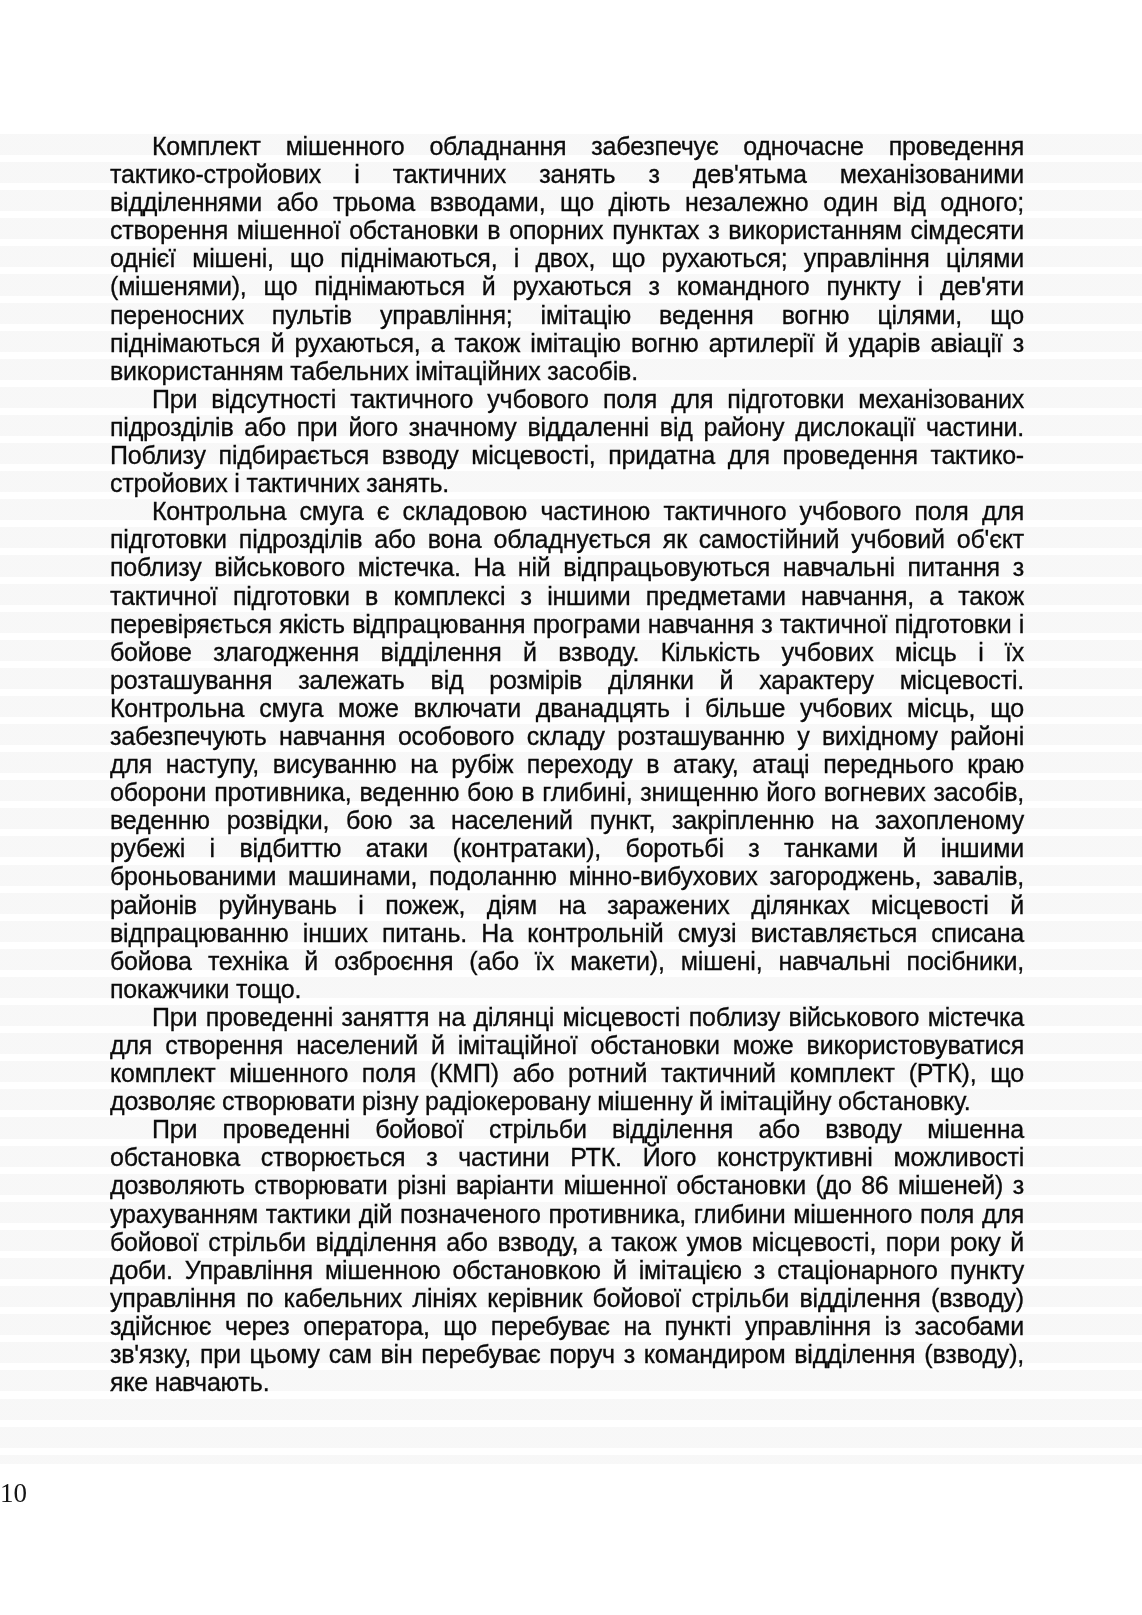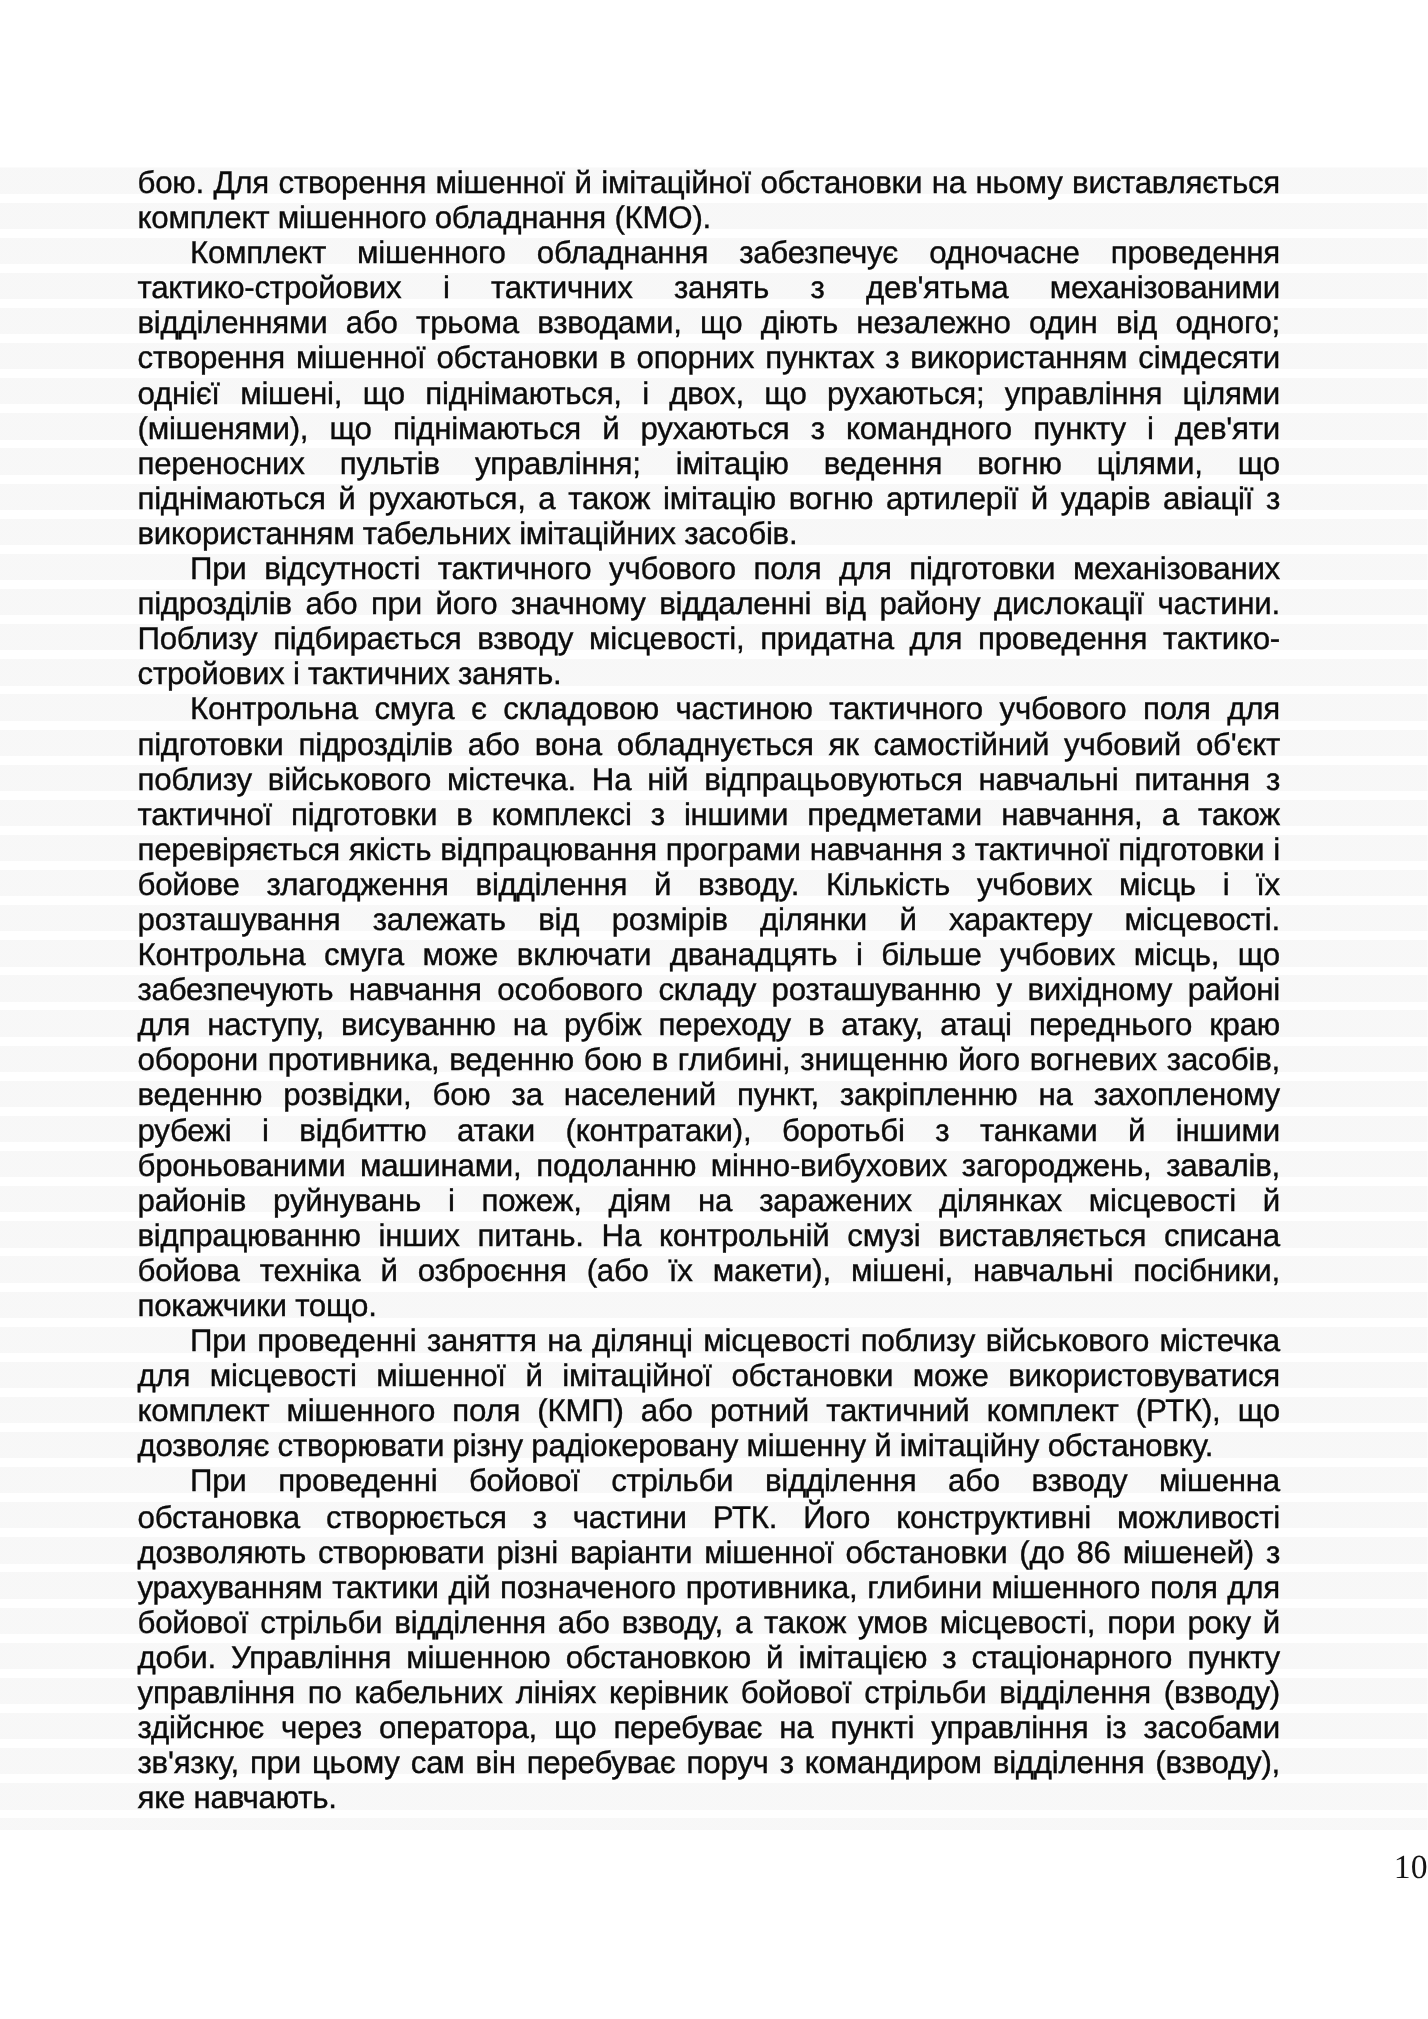--- a/index.html
+++ b/index.html
@@ -48,33 +48,32 @@
     text-indent: 42px;
   }
   .para.continuation {
     text-indent: 0;
   }
   .page-number {
     position: absolute;
     top: 1478px;
     left: 0;
     width: 1142px;
-    text-align: right;
+    text-align: left;
     font-family: "Liberation Serif", serif;
     font-size: 27px;
     color: #151515;
   }
 </style>
 </head>
 <body>
 
 <div class="scan-texture"></div>
 
 <main class="page-body">
-  <p class="para continuation">бою. Для створення мішенної й імітаційної обстановки на ньому виставляється комплект мішенного обладнання (КМО).</p>
   <p class="para">Комплект мішенного обладнання забезпечує одночасне проведення тактико-стройових і тактичних занять з дев'ятьма механізованими відділеннями або трьома взводами, що діють незалежно один від одного; створення мішенної обстановки в опорних пунктах з використанням сімдесяти однієї мішені, що піднімаються, і двох, що рухаються; управління цілями (мішенями), що піднімаються й рухаються з командного пункту і дев'яти переносних пультів управління; імітацію ведення вогню цілями, що піднімаються й рухаються, а також імітацію вогню артилерії й ударів авіації з використанням табельних імітаційних засобів.</p>
   <p class="para">При відсутності тактичного учбового поля для підготовки механізованих підрозділів або при його значному віддаленні від району дислокації частини. Поблизу підбирається взводу місцевості, придатна для проведення тактико-стройових і тактичних занять.</p>
   <p class="para">Контрольна смуга є складовою частиною тактичного учбового поля для підготовки підрозділів або вона обладнується як самостійний учбовий об'єкт поблизу військового містечка. На ній відпрацьовуються навчальні питання з тактичної підготовки в комплексі з іншими предметами навчання, а також перевіряється якість відпрацювання програми навчання з тактичної підготовки і бойове злагодження відділення й взводу. Кількість учбових місць і їх розташування залежать від розмірів ділянки й характеру місцевості. Контрольна смуга може включати дванадцять і більше учбових місць, що забезпечують навчання особового складу розташуванню у вихідному районі для наступу, висуванню на рубіж переходу в атаку, атаці переднього краю оборони противника, веденню бою в глибині, знищенню його вогневих засобів, веденню розвідки, бою за населений пункт, закріпленню на захопленому рубежі і відбиттю атаки (контратаки), боротьбі з танками й іншими броньованими машинами, подоланню мінно-вибухових загороджень, завалів, районів руйнувань і пожеж, діям на заражених ділянках місцевості й відпрацюванню інших питань. На контрольній смузі виставляється списана бойова техніка й озброєння (або їх макети), мішені, навчальні посібники, покажчики тощо.</p>
-  <p class="para">При проведенні заняття на ділянці місцевості поблизу військового містечка для місцевості мішенної й імітаційної обстановки може використовуватися комплект мішенного поля (КМП) або ротний тактичний комплект (РТК), що дозволяє створювати різну радіокеровану мішенну й імітаційну обстановку.</p>
+  <p class="para">При проведенні заняття на ділянці місцевості поблизу військового містечка для створення населений й імітаційної обстановки може використовуватися комплект мішенного поля (КМП) або ротний тактичний комплект (РТК), що дозволяє створювати різну радіокеровану мішенну й імітаційну обстановку.</p>
   <p class="para">При проведенні бойової стрільби відділення або взводу мішенна обстановка створюється з частини РТК. Його конструктивні можливості дозволяють створювати різні варіанти мішенної обстановки (до 86 мішеней) з урахуванням тактики дій позначеного противника, глибини мішенного поля для бойової стрільби відділення або взводу, а також умов місцевості, пори року й доби. Управління мішенною обстановкою й імітацією з стаціонарного пункту управління по кабельних лініях керівник бойової стрільби відділення (взводу) здійснює через оператора, що перебуває на пункті управління із засобами зв'язку, при цьому сам він перебуває поруч з командиром відділення (взводу), яке навчають.</p>
 </main>
 
 <div class="page-number">10</div>
 
 </body></html>

